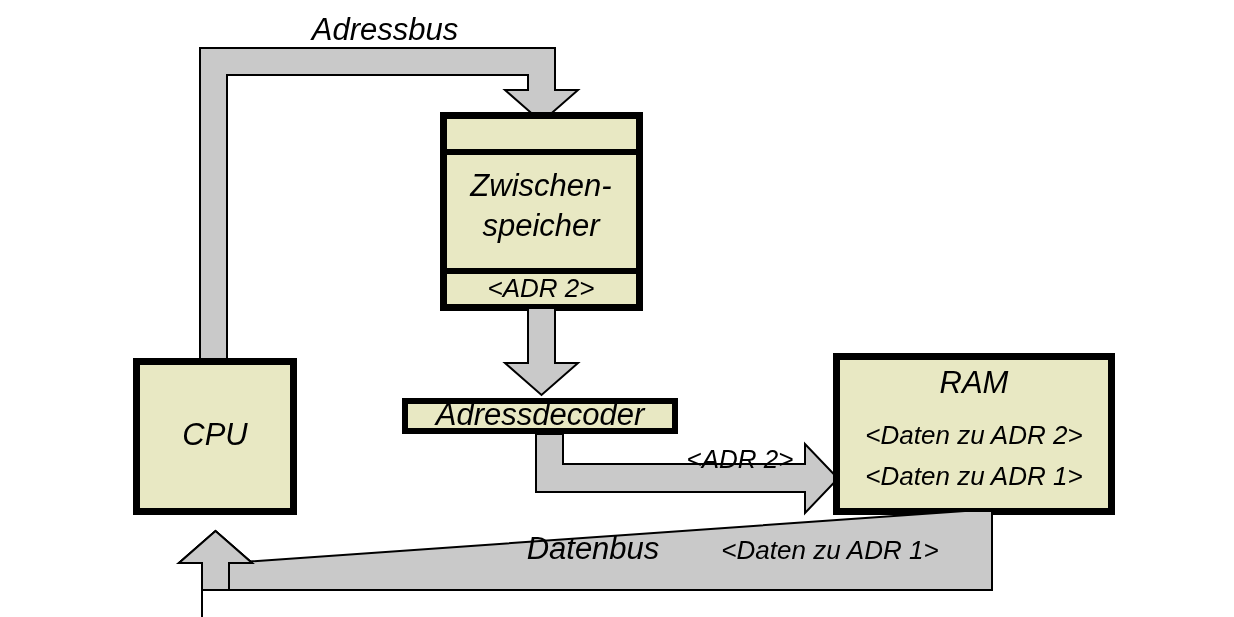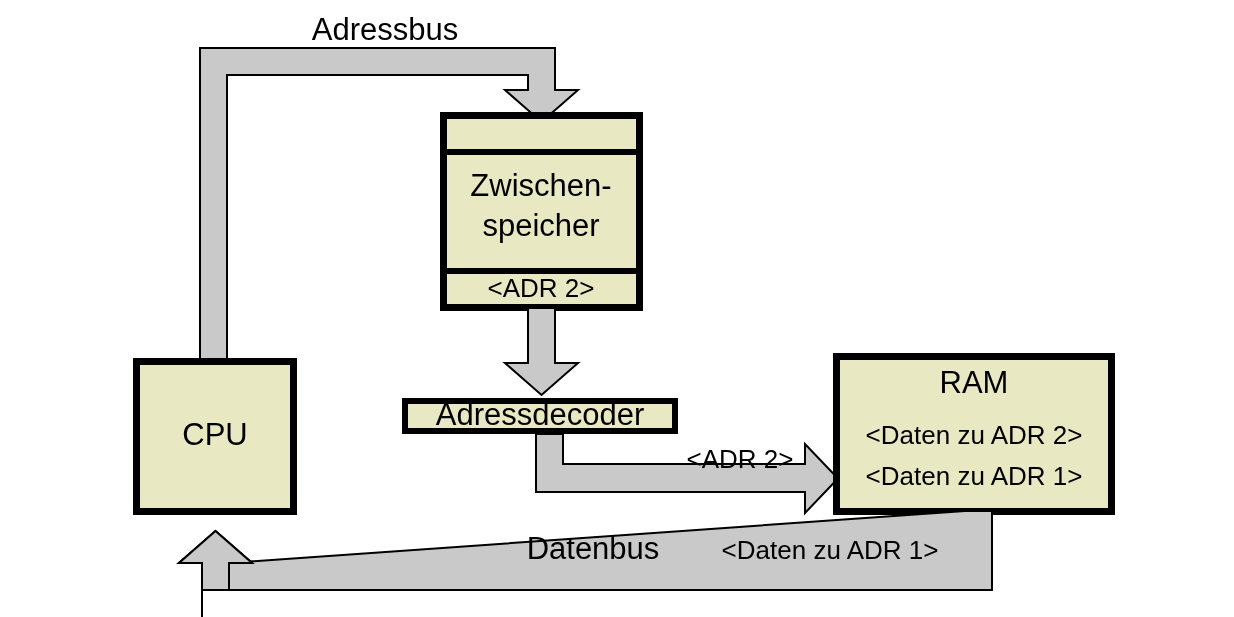--- a/index.html
+++ b/index.html
@@ -11,20 +11,21 @@
     width: 1234px;
     height: 617px;
     font-family: "Liberation Sans", sans-serif;
     overflow: hidden;
   }
   #diagram-root {
     position: relative;
     width: 1234px;
     height: 617px;
     background: #ffffff;
+    font-style: italic;
   }
   svg#diagram-svg {
     display: block;
     width: 1234px;
     height: 617px;
   }
   .bus-shape {
     fill: #c9c9c9;
     stroke: #000000;
     stroke-width: 2;

